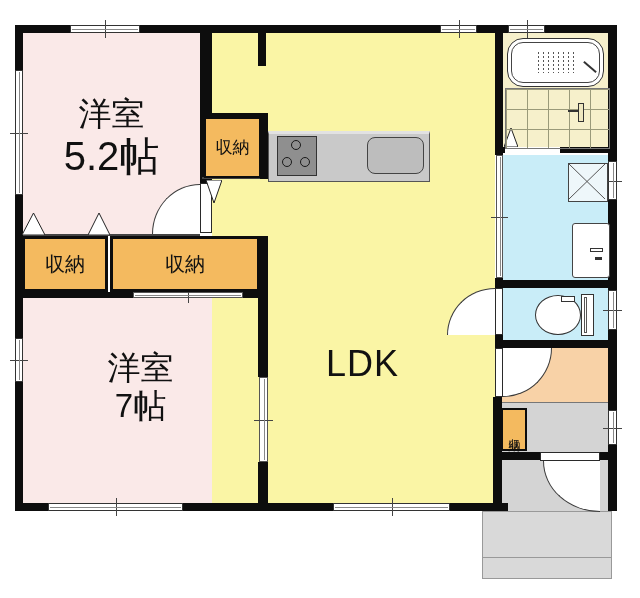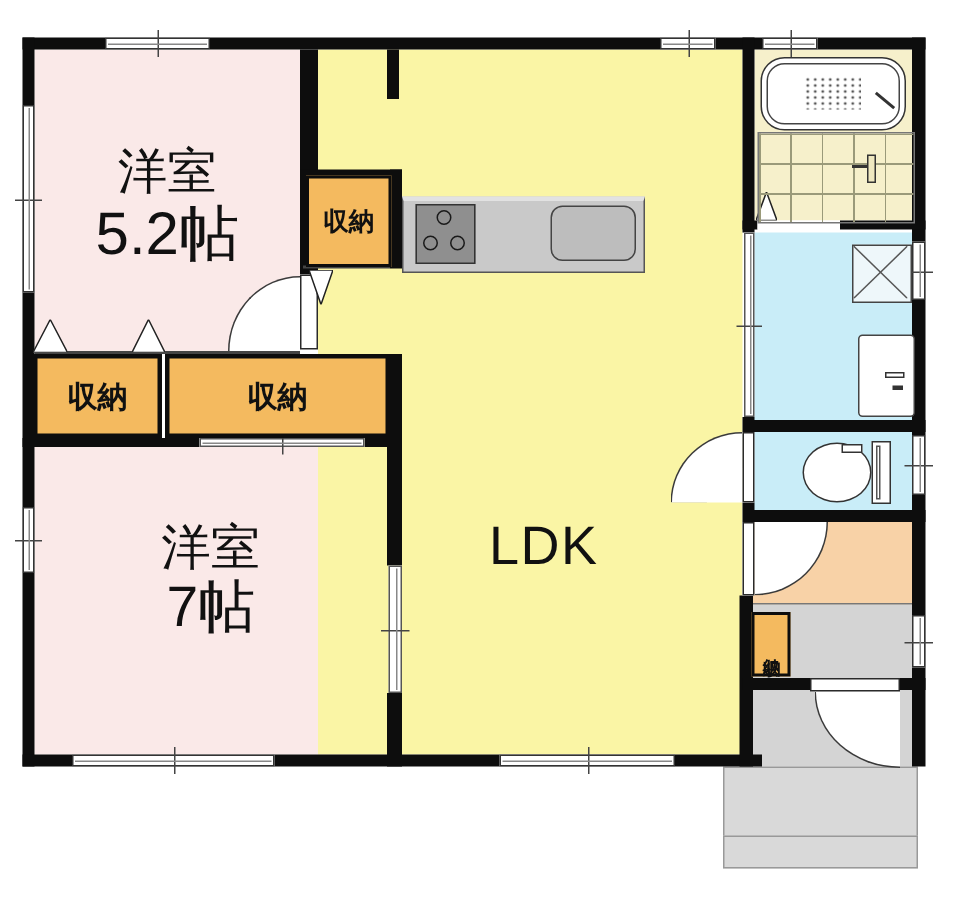--- a/index.html
+++ b/index.html
@@ -15,21 +15,21 @@
   .win-h::before{content:"";position:absolute;left:50%;top:-6px;bottom:-6px;width:1px;background:#444;}
   .win-v::after{content:"";position:absolute;left:50%;top:1px;bottom:1px;width:1px;background:#888;}
   .win-v::before{content:"";position:absolute;top:50%;left:-6px;right:-6px;height:1px;background:#444;}
   
   .panel{position:absolute;background:#fff;border:1.5px solid #2a2a2a;box-sizing:border-box;}
   .arc{position:absolute;background:#fff;box-sizing:border-box;}
   .arc.tl{border-top-left-radius:100% 100%;border-top:1.5px solid #3a3a3a;border-left:1.5px solid #3a3a3a;}
   .arc.br{border-bottom-right-radius:100% 100%;border-bottom:1.5px solid #3a3a3a;border-right:1.5px solid #3a3a3a;}
   .arc.bl{border-bottom-left-radius:100% 100%;border-bottom:1.5px solid #3a3a3a;border-left:1.5px solid #3a3a3a;}
   .closet{position:absolute;border:3px solid #0d0d0d;box-sizing:border-box;
-          display:flex;align-items:center;justify-content:center;font-size:20px;font-weight:700;}
+          display:flex;align-items:center;justify-content:center;font-size:20px;font-weight:400;}
   .label{position:absolute;display:flex;flex-direction:column;align-items:center;justify-content:center;
          text-align:center;font-weight:500;line-height:1.15;}
   .tile{position:absolute;background-image:
         repeating-linear-gradient(to right,#9a9a7a 0 1px,transparent 1px 21px),
         repeating-linear-gradient(to bottom,#9a9a7a 0 1px,transparent 1px 20px);
         border:1px solid #777;}
   .dots{position:absolute;background-image:radial-gradient(circle,#555 0.8px,transparent 1.1px);
         background-size:5px 4px;}
   svg{display:block;}
 </style>
@@ -171,19 +171,19 @@
     <div class="abs" style="left:0px;top:2px;width:46px;height:40px;background:#fff;border:1px solid #333;border-radius:50%;"></div>
     <div class="abs" style="left:26px;top:3px;width:14px;height:6px;background:#fff;border:1px solid #333;"></div>
   </div>
 
   <div class="label" style="left:23px;top:92px;width:177px;height:90px;">
     <span style="font-size:33px;">洋室</span>
     <span style="font-size:40px;">5.2帖</span>
   </div>
   <div class="label" style="left:23px;top:342px;width:235px;height:90px;">
     <span style="font-size:33px;">洋室</span>
-    <span style="font-size:38px;">7帖</span>
+    <span style="font-size:33px;">7帖</span>
   </div>
   <div class="label" style="left:255px;top:320px;width:215px;height:88px;text-align:center;">
     <span style="font-size:36px;letter-spacing:1px;">LDK</span>
   </div>
 
 </div>
 
 </body></html>

